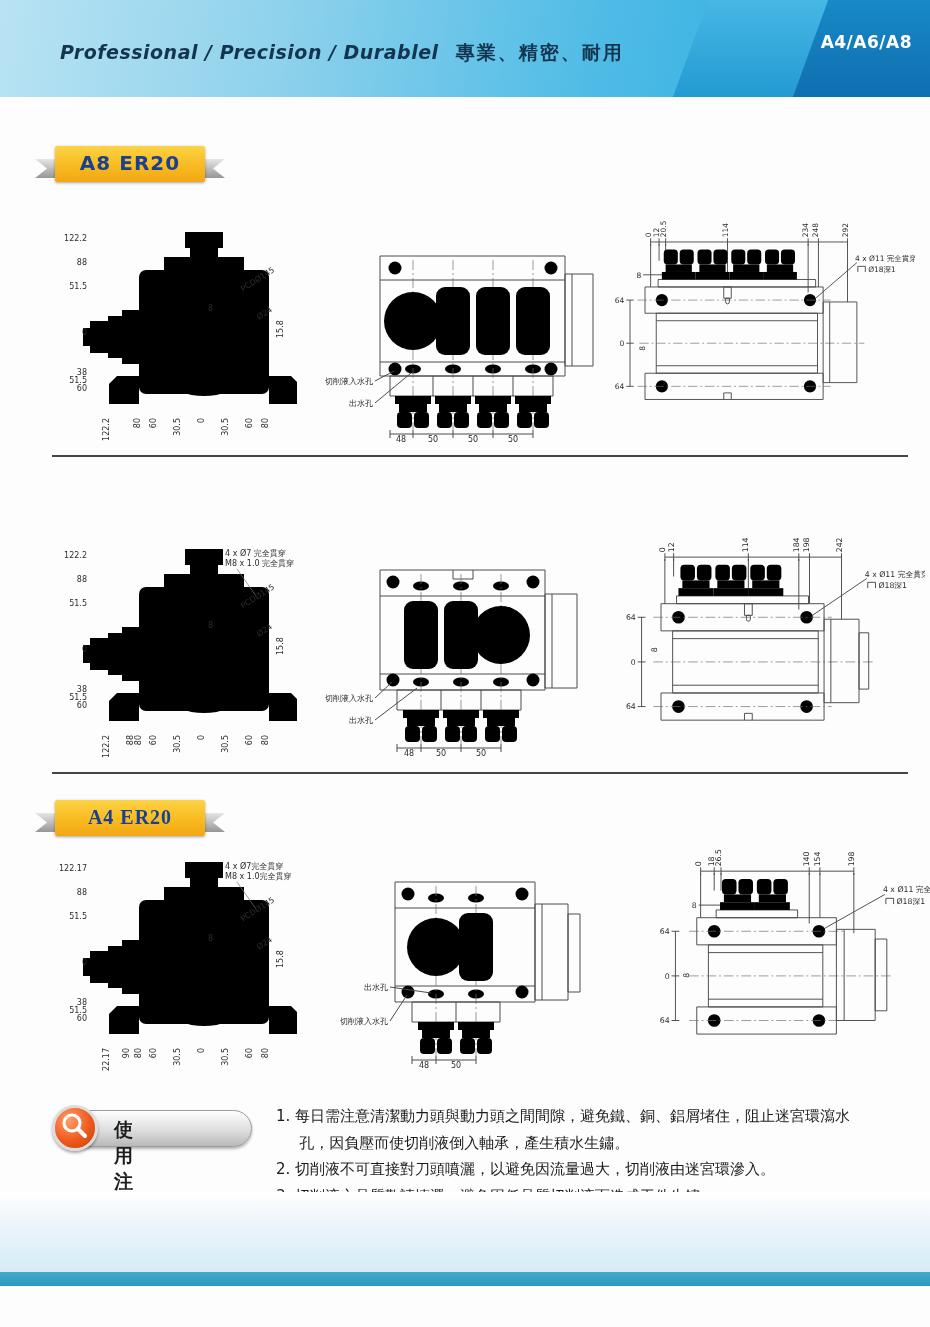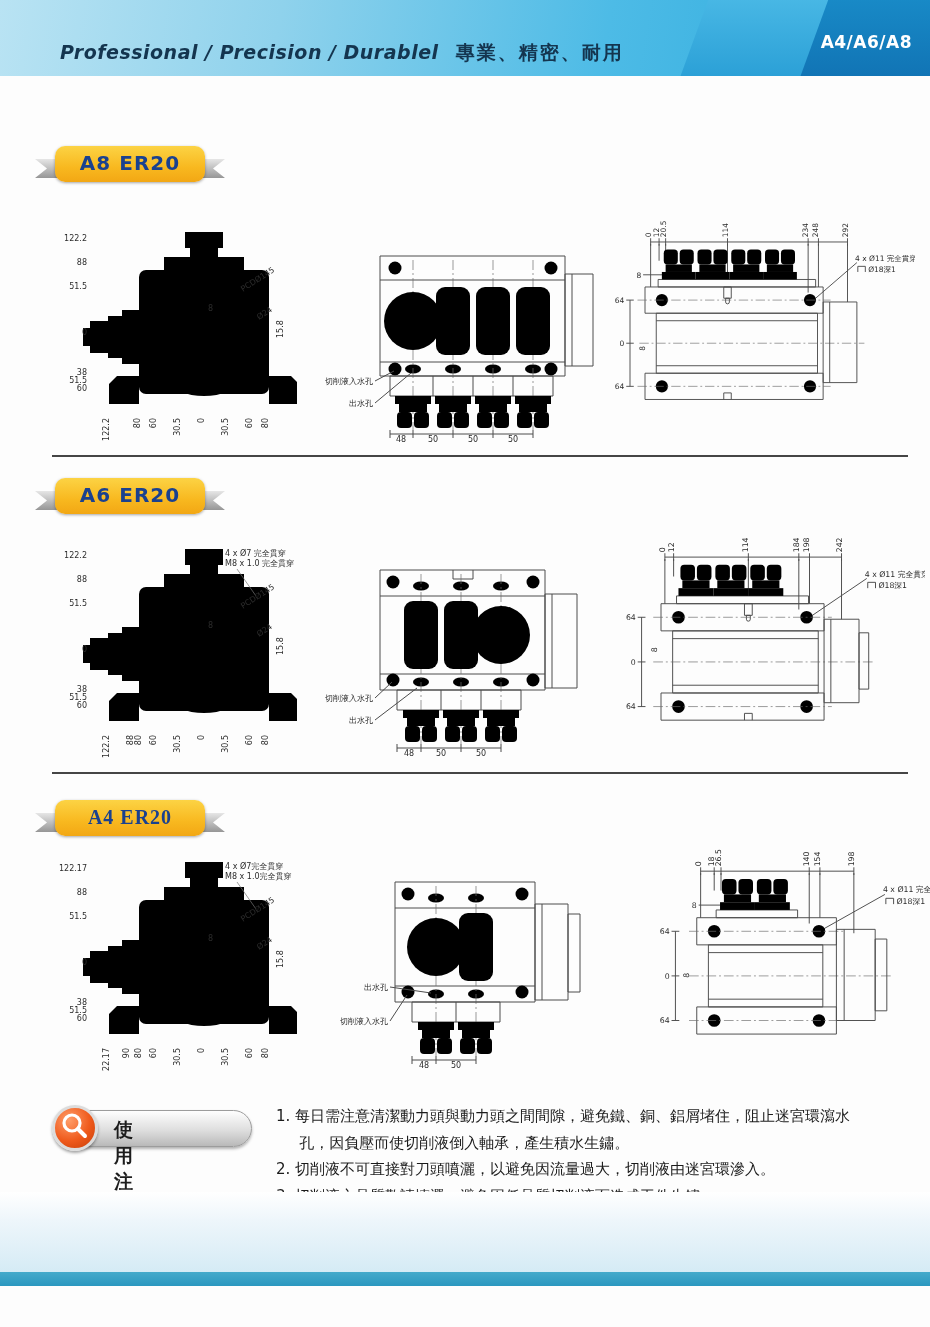--- a/index.html
+++ b/index.html
@@ -1,36 +1,36 @@
 <!DOCTYPE html>
 <html><head>
 <meta charset="utf-8">
 <style>
   * { margin:0; padding:0; box-sizing:border-box; }
   body { background:#e9e9e9; font-family:"DejaVu Sans","Liberation Sans",sans-serif; }
   .page { position:relative; width:930px; height:1327px; background:#fdfdfd; margin:0 auto; overflow:hidden; }
 
   
-  .header { position:absolute; top:0; left:0; width:100%; height:76px;
+  .header { position:absolute; top:0; left:0; width:100%; height:97px;
     background:linear-gradient(100deg,#b9e3f3 0%,#8fd2ec 30%,#4dbbe6 65%,#2aa9dc 100%); overflow:hidden;text-align:center; }
   .header .stripe-a { position:absolute; top:-20px; right:-60px; width:300px; height:140px;
     background:linear-gradient(180deg,#4fbde8,#1b93cf); transform:skewX(-20deg); }
   .header .stripe-b { position:absolute; top:-20px; right:-90px; width:210px; height:140px;
     background:linear-gradient(180deg,#1a8fcb,#0d68ab); transform:skewX(-20deg); }
   .tagline { position:absolute; left:60px; top:40px; font-size:19px; font-weight:bold;
     font-style:italic; color:#14354f; letter-spacing:.5px; }
   .tagline .zh { font-style:normal; margin-left:10px; letter-spacing:2px; }
   .models { position:absolute; right:18px; top:32px; font-size:17px; font-weight:bold; color:#ffffff; letter-spacing:.5px; }
 
   
   .badge-wrap { position:absolute; width:150px; height:36px; }
   .badge-ribbon { position:absolute; left:-20px; right:-20px; top:13px; height:19px;
     background:linear-gradient(180deg,#e6e6e6,#969696);
     clip-path:polygon(0 0,12px 50%,0 100%,100% 100%,calc(100% - 12px) 50%,100% 0); }
-  .badge { position:absolute; inset:0; border-radius:10px; text-align:center; line-height:35px;
+  .badge { position:absolute; inset:0; border-radius:2px; text-align:center; line-height:35px;
     background:linear-gradient(180deg,#fcd344 0%,#f8b81f 60%,#f2a714 100%);
     box-shadow:0 1px 3px rgba(0,0,0,.35); font-size:20px; font-weight:bold; color:#1a418f; letter-spacing:1px; }
 
   .divider { position:absolute; left:52px; right:22px; height:1.5px; background:#454545; }
 
   
   svg.draw { position:absolute; }
   svg.draw rect, svg.draw line, svg.draw circle, svg.draw path, svg.draw ellipse, svg.draw polyline
     { stroke:#4c4c4c; fill:none; stroke-width:1; stroke-linejoin:round; }
   svg.draw text { stroke:none; fill:#2c2c2c; font-size:8px; font-family:"DejaVu Sans","Liberation Sans",sans-serif; }
@@ -328,24 +328,20 @@
         <text x="42" y="193" text-anchor="end">64</text>
         <text x="60" y="74" text-anchor="end" font-size="7">8</text>
         <text x="64" y="152" transform="rotate(-90 64 152)" font-size="7">8</text>
         <text x="288" y="56" font-size="7.5">4 x Ø11 完全貫穿</text>
         <text x="302" y="68" font-size="7.5">Ø18深1</text>
       </g>
   </svg>
 
   <div class="divider" style="top:455px;"></div>
 
-  <div class="badge-wrap" style="left:55px; top:478px;">
-    <div class="badge-ribbon"></div>
-    <div class="badge">A6 ER20</div>
-  </div>
 
   <svg class="draw" style="left:25px; top:543px;" width="272" height="215" viewBox="0 0 272 215">
     <use href="#front-geom"></use>
     <line x1="212" y1="26" x2="231" y2="53" class="dim"></line>
     <g class="annos">
         <text x="62" y="15" text-anchor="end">122.2</text>
         <text x="62" y="39" text-anchor="end">88</text>
         <text x="62" y="63" text-anchor="end">51.5</text>
         <text x="62" y="109" text-anchor="end">0</text>
         <text x="62" y="149" text-anchor="end">38</text>

